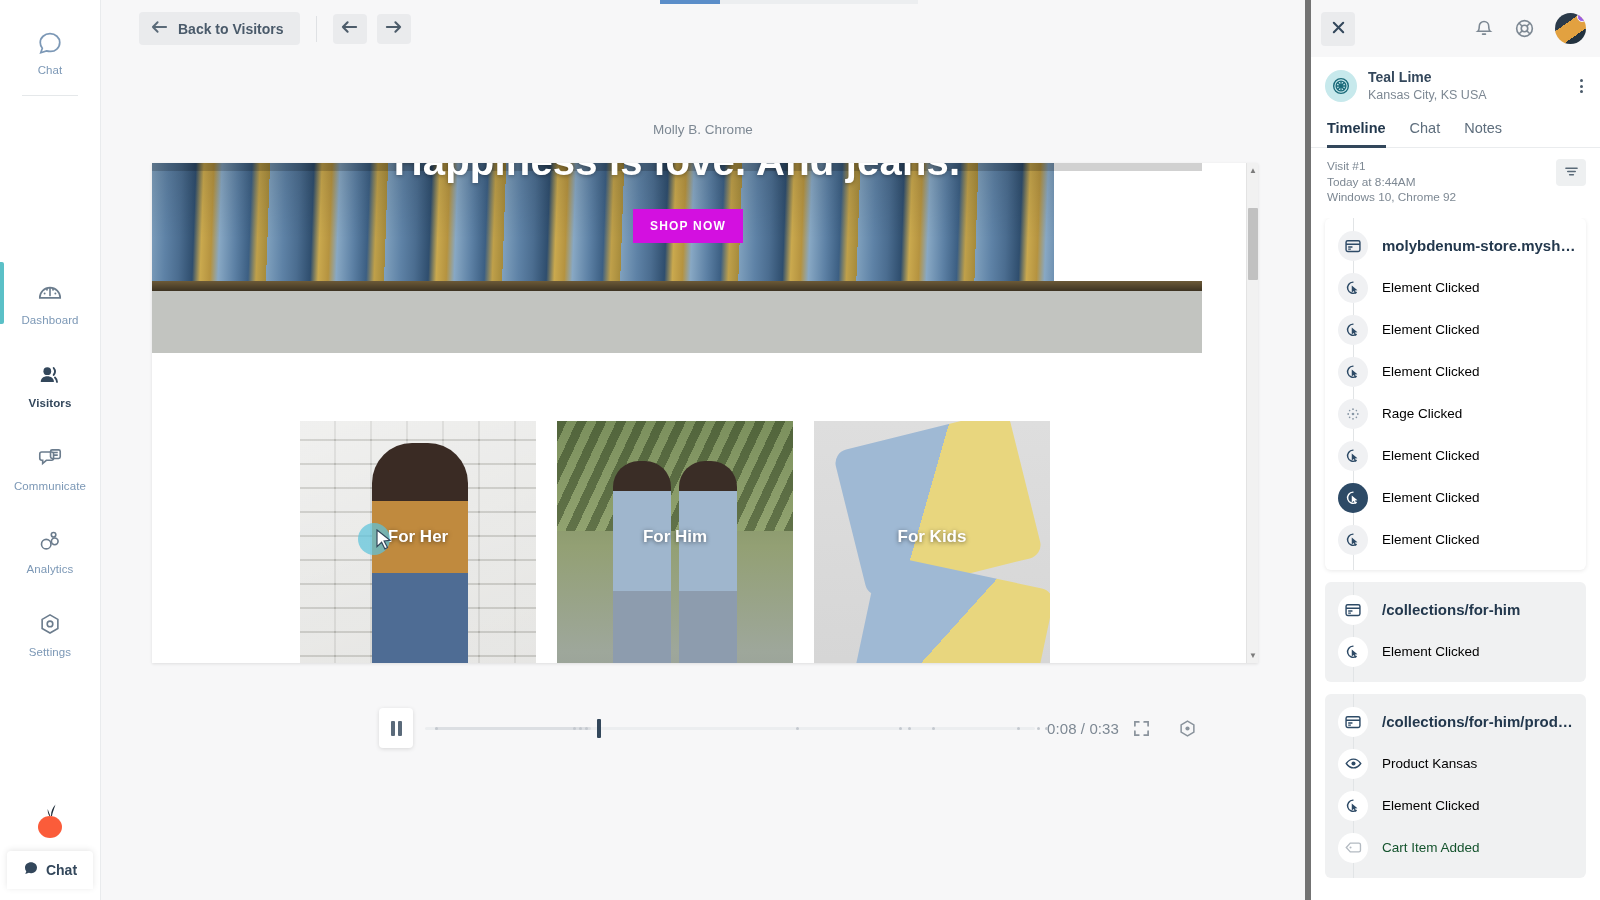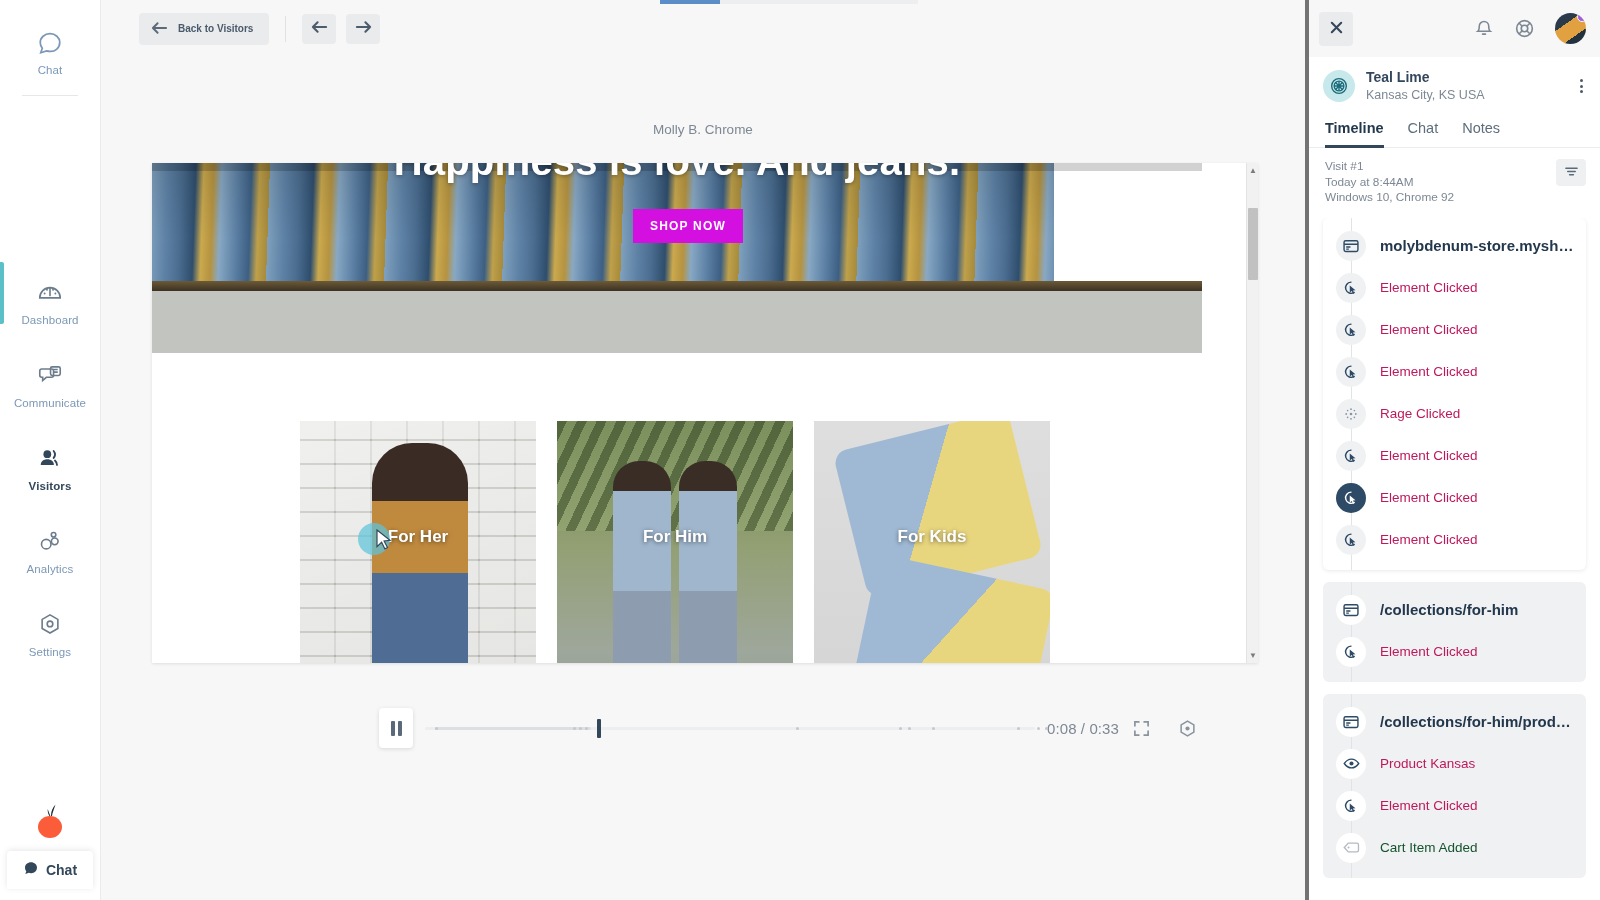--- a/index.html
+++ b/index.html
@@ -57,21 +57,21 @@
     position: absolute; left: 101px; top: 0; right: 295px; height: 900px;
     background: #f7f7f8;
   }
   .toolbar {
     position: absolute; left: 0; top: 0; width: 100%; height: 57px;
     display: flex; align-items: center; padding-left: 38px; gap: 10px;
   }
   .btn-back {
     display: flex; align-items: center; gap: 10px;
     background: #eaebed; border: none; border-radius: 4px;
-    padding: 8px 16px 8px 12px; font-size: 10px; color: #4a5a6a;
+    padding: 8px 16px 8px 12px; font-size: 14px; color: #4a5a6a;
     font-weight: 600; cursor: pointer; font-family: inherit;
   }
   .tb-sep { width: 1px; height: 26px; background: #dfe1e4; margin: 0 6px; }
   .btn-sq {
     width: 34px; height: 30px; border-radius: 4px; background: #eaebed;
     border: none; display: flex; align-items: center; justify-content: center;
     cursor: pointer;
   }
 
   .page-title {
@@ -208,21 +208,21 @@
     background: #c4c9cf;
   }
   .time {
     font-size: 15px; color: #7d8893; white-space: nowrap; letter-spacing: .1px;
   }
   .pbtn { background: none; border: none; cursor: pointer; padding: 2px; line-height: 0; }
 
   
   .rightpanel {
     position: absolute; right: 0; top: 0; width: 295px; height: 900px;
-    background: #ffffff; border-left: 4px solid #737373; z-index: 30;
+    background: #ffffff; border-left: 6px solid #737373; z-index: 30;
     display: flex; flex-direction: column;
   }
   .rp-head {
     height: 57px; display: flex; align-items: center; padding: 0 14px 0 10px;
     gap: 0; background: #f7f7f8; flex: none;
   }
   .btn-close {
     width: 34px; height: 34px; background: #eaebed; border: none; border-radius: 4px;
     display: flex; align-items: center; justify-content: center; cursor: pointer;
   }
@@ -278,21 +278,21 @@
     position: relative; display: flex; align-items: center; gap: 14px;
     padding: 6px 10px 6px 13px; z-index: 2;
   }
   .tl-bullet {
     width: 30px; height: 30px; border-radius: 50%; background: #f0f1f3;
     display: flex; align-items: center; justify-content: center; flex: none;
   }
   .tl-card.grey .tl-bullet { background: #ffffff; }
   .tl-bullet.solid { background: #2d4a66; }
   .tl-text {
-    font-size: 13.5px; color: #be185d; white-space: nowrap;
+    font-size: 13.5px; color: #000000; white-space: nowrap;
     overflow: hidden; text-overflow: ellipsis;
   }
   .tl-row.url .tl-text { font-size: 15px; font-weight: 600; color: #23384d; }
   .tl-row.muted .tl-text { color: #14532d; }
 </style>
 </head>
 <body>
 
 <div id="app">
 
@@ -321,41 +321,41 @@
           <circle cx="8" cy="13.5" r=".9" fill="#6b7c8d" stroke="none"></circle>
           <circle cx="18" cy="13.5" r=".9" fill="#6b7c8d" stroke="none"></circle>
           <circle cx="10.2" cy="10" r=".9" fill="#6b7c8d" stroke="none"></circle>
           <circle cx="15.8" cy="10" r=".9" fill="#6b7c8d" stroke="none"></circle>
           <path d="M13 8.6v6.8" stroke-linecap="round"></path>
         </svg>
       </span>
       <span class="nav-label">Dashboard</span>
     </div>
 
-    <div class="nav-item" style="margin-top:16px">
-      <span class="ico">
-        <svg width="28" height="28" viewBox="0 0 26 26" fill="none" stroke="#6b7c8d" stroke-width="1.5">
-          <path d="M14.5 6.5H5.3c-1 0-1.8.8-1.8 1.8v4.1c0 1 .8 1.8 1.8 1.8h.9v3l3.4-3h4.9c1 0 1.8-.8 1.8-1.8V8.3c0-1-.8-1.8-1.8-1.8z"></path>
-          <rect x="13.5" y="4.5" width="9" height="8" rx="1.5"></rect>
-          <path d="M15.8 7h4.4M15.8 9.4h4.4"></path>
-        </svg>
-      </span>
-      <span class="nav-label">Communicate</span>
-    </div>
-
     <div class="nav-item active" style="margin-top:16px">
       <span class="ico">
         <svg width="28" height="28" viewBox="0 0 26 26" fill="none">
           <circle cx="10.5" cy="8.5" r="3.6" fill="#33475b"></circle>
           <path d="M4.4 18.5c0-3.3 2.7-5.2 6.1-5.2s6.1 1.9 6.1 5.2z" fill="#33475b"></path>
           <path d="M16.4 5.6a5.2 5.2 0 0 1 0 6.4" stroke="#33475b" stroke-width="1.7" stroke-linecap="round"></path>
           <path d="M17.6 14.4a6 6 0 0 1 1.9 4.1" stroke="#33475b" stroke-width="1.7" stroke-linecap="round"></path>
         </svg>
       </span>
       <span class="nav-label">Visitors</span>
+    </div>
+
+    <div class="nav-item" style="margin-top:16px">
+      <span class="ico">
+        <svg width="28" height="28" viewBox="0 0 26 26" fill="none" stroke="#6b7c8d" stroke-width="1.5">
+          <path d="M14.5 6.5H5.3c-1 0-1.8.8-1.8 1.8v4.1c0 1 .8 1.8 1.8 1.8h.9v3l3.4-3h4.9c1 0 1.8-.8 1.8-1.8V8.3c0-1-.8-1.8-1.8-1.8z"></path>
+          <rect x="13.5" y="4.5" width="9" height="8" rx="1.5"></rect>
+          <path d="M15.8 7h4.4M15.8 9.4h4.4"></path>
+        </svg>
+      </span>
+      <span class="nav-label">Communicate</span>
     </div>
 
     <div class="nav-item" style="margin-top:16px">
       <span class="ico">
         <svg width="28" height="28" viewBox="0 0 26 26" fill="none" stroke="#6b7c8d" stroke-width="1.5">
           <circle cx="9.5" cy="15" r="4.4"></circle>
           <circle cx="17.4" cy="12.4" r="3.1"></circle>
           <circle cx="16.3" cy="6.3" r="2.1"></circle>
         </svg>
       </span>

